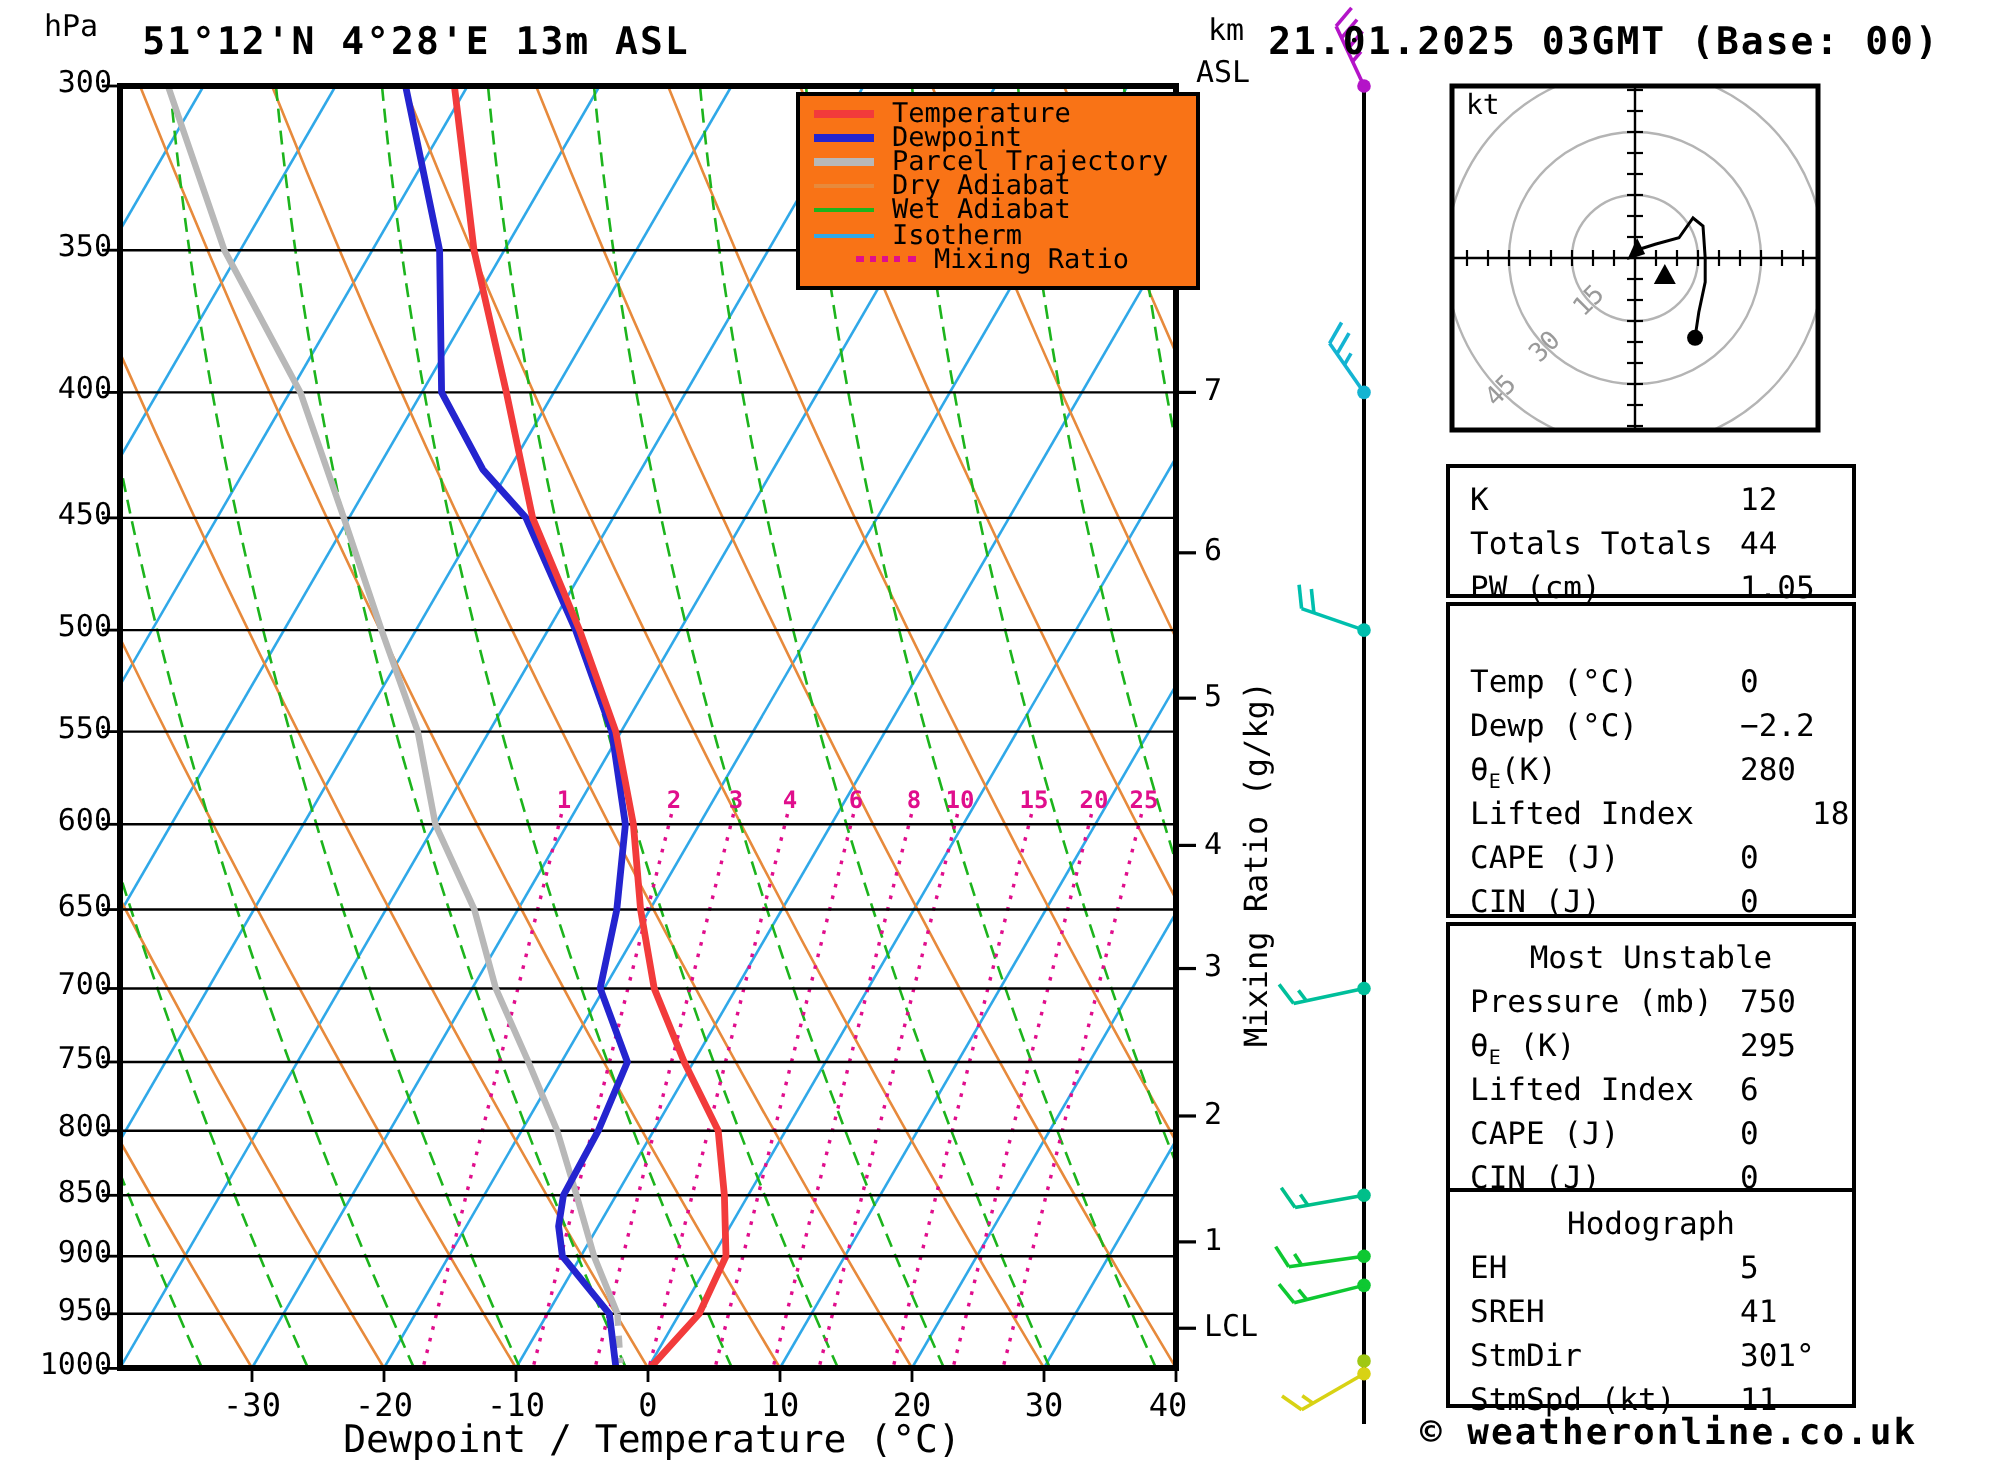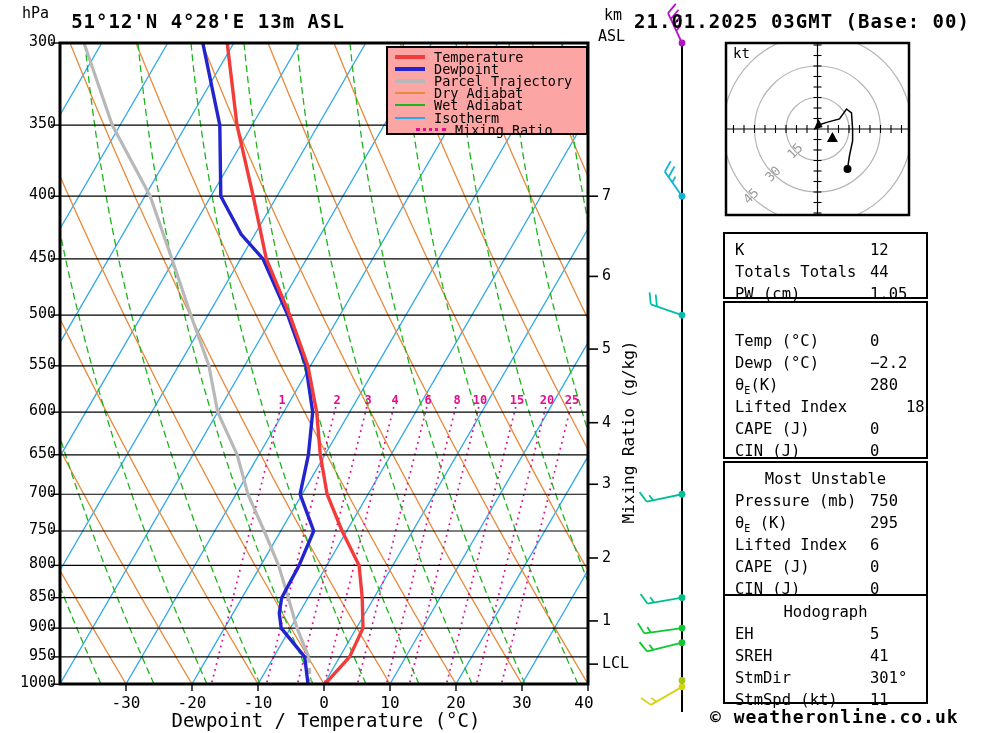--- a/index.html
+++ b/index.html
@@ -11,22 +11,22 @@
   .axis-unit{font-size:15px;}
   .p-lbl{font-size:15px;transform:translateX(-100%);}
   .t-lbl{font-size:16px;transform:translateX(-50%);}
   .km-lbl{font-size:15px;}
   .mix-lbl{font-size:12px;font-weight:bold;transform:translateX(-50%);}
   .xlabel{font-size:19px;transform:translateX(-50%);}
   .rot-lbl{font-size:16px;transform:translate(-50%,-50%) rotate(-90deg);}
   .copyright{font-size:18px;font-weight:bold;letter-spacing:1px;}
   .kt-lbl{font-size:14px;}
   .ring-lbl{font-size:13px;color:#9a9a9a;transform:translate(-50%,-50%) rotate(-45deg);}
-  #legend{position:absolute;left:386px;top:46px;width:202px;height:89px;border:2px solid #000;
-          background:#fca5a5;box-sizing:border-box;z-index:5;}
+  #legend{position:absolute;left:398px;top:46px;width:202px;height:99px;border:2px solid #000;
+          background:#f97316;box-sizing:border-box;z-index:5;}
   .leg-row{position:absolute;left:0;width:100%;height:13px;display:flex;align-items:center;}
   .leg-line{margin-left:7px;width:30px;height:0;flex:none;}
   .leg-txt{margin-left:9px;font-size:13.5px;white-space:pre;}
   .tbox{position:absolute;left:723px;width:205px;border:2px solid #000;background:#fff;
         box-sizing:border-box;z-index:5;}
   .tbox-title{position:absolute;width:100%;text-align:center;font-size:15.5px;height:20px;line-height:20px;}
   .trow-label{position:absolute;left:10px;font-size:15.5px;height:20px;line-height:20px;white-space:pre;}
   .trow-value{position:absolute;left:145px;font-size:15.5px;height:20px;line-height:20px;white-space:pre;}
   sub.th{font-size:10px;}
 </style>

